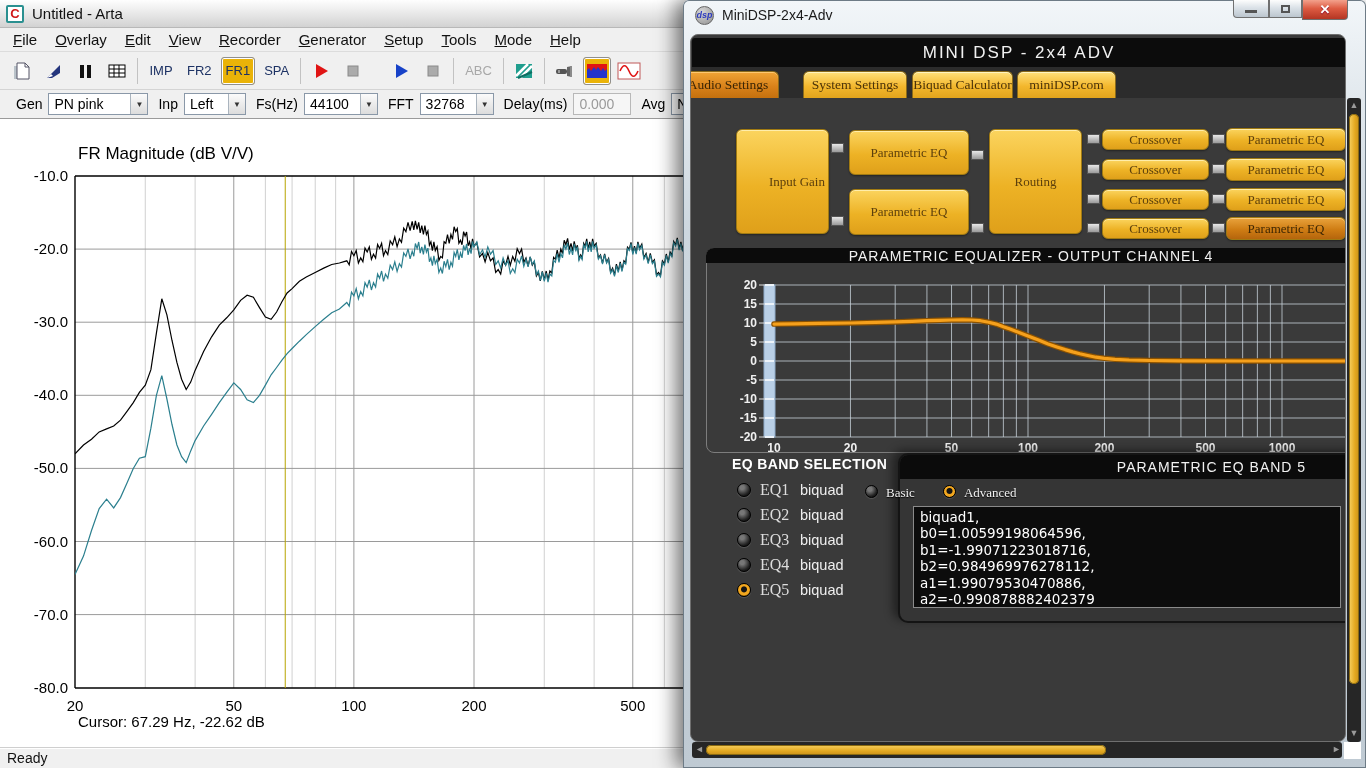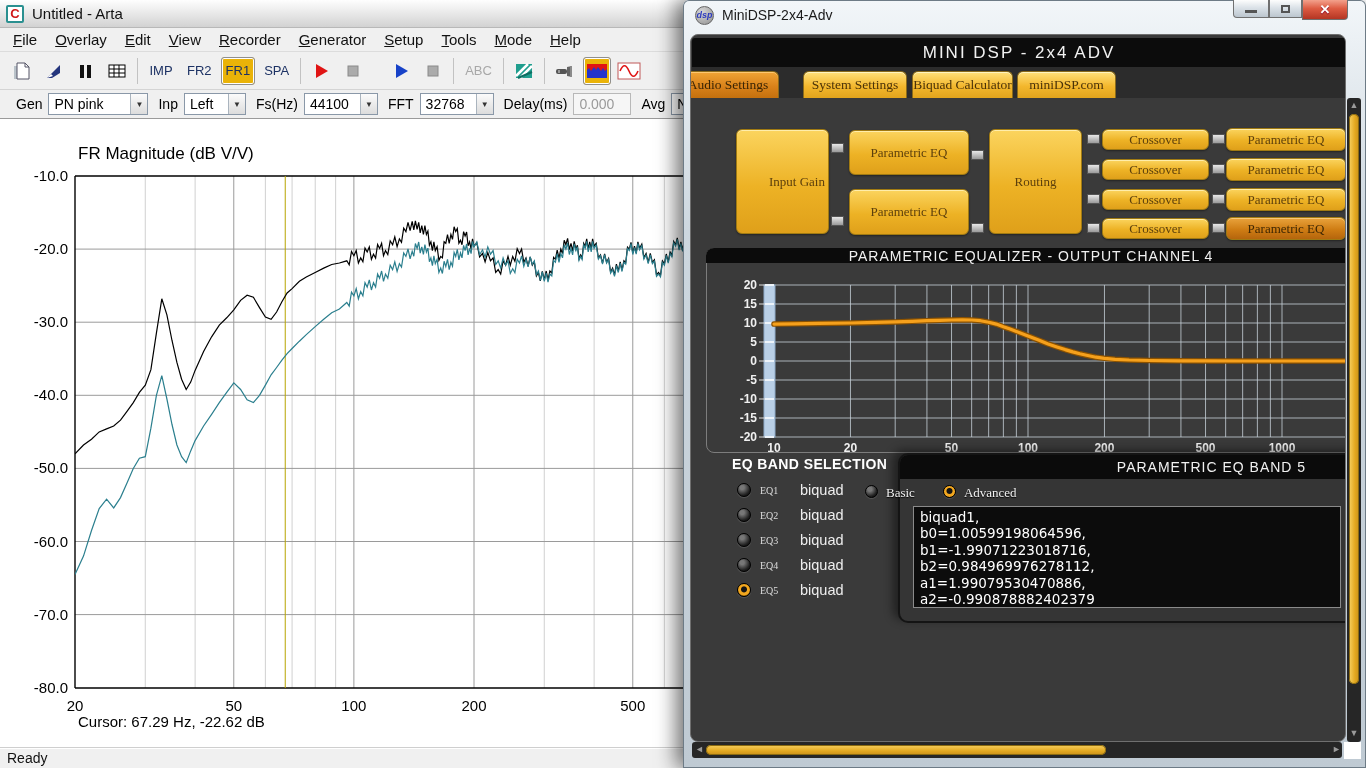--- a/index.html
+++ b/index.html
@@ -97,21 +97,21 @@
     border-radius:8px 8px 0 0;color:#f0f0f0;font-size:14px;letter-spacing:1px;
     display:flex;align-items:center;justify-content:center;}
 
   .eqsel-heading{position:absolute;left:731px;top:455px;font-size:14px;font-weight:bold;
     color:#fff;letter-spacing:.4px;}
   .band-row{position:absolute;left:736px;width:170px;height:24px;display:flex;align-items:center;}
   .mradio{width:14px;height:14px;border-radius:50%;border:1px solid #000;
     background:radial-gradient(circle at 35% 30%,#777 0 2px,#222 65%,#000);
     box-shadow:0 1px 1px rgba(255,255,255,.15);}
   .mradio.sel{background:radial-gradient(circle at 50% 45%,#151515 0 2.5px,#f2a71f 3.5px 5.5px,#6b4400 7px);}
-  .band-id{font-family:"Liberation Serif",serif;font-size:10px;color:#ddd;width:36px;margin-left:9px;}
+  .band-id{font-family:"Liberation Serif",serif;font-size:16px;color:#ddd;width:36px;margin-left:9px;}
   .band-type{font-size:14.5px;color:#eee;margin-left:4px;}
 
   .editor-panel{position:absolute;left:897px;top:452px;width:627px;height:170px;background:#353535;
     border:2px solid #141414;border-radius:10px;box-shadow:-5px -3px 10px rgba(0,0,0,.45);}
   .editor-title{position:absolute;left:899px;top:454px;width:623px;height:24px;background:#0b0b0b;
     border-radius:8px 8px 0 0;color:#f0f0f0;font-size:14px;letter-spacing:1px;
     display:flex;align-items:center;justify-content:center;}
   .mode-row{position:absolute;left:864px;top:484px;display:flex;align-items:flex-start;}
   .mode-label{font-family:"Liberation Serif",serif;font-size:13px;color:#f0f0f0;margin:0 28px 0 8px;
     text-shadow:0 1px 1px #000;}

